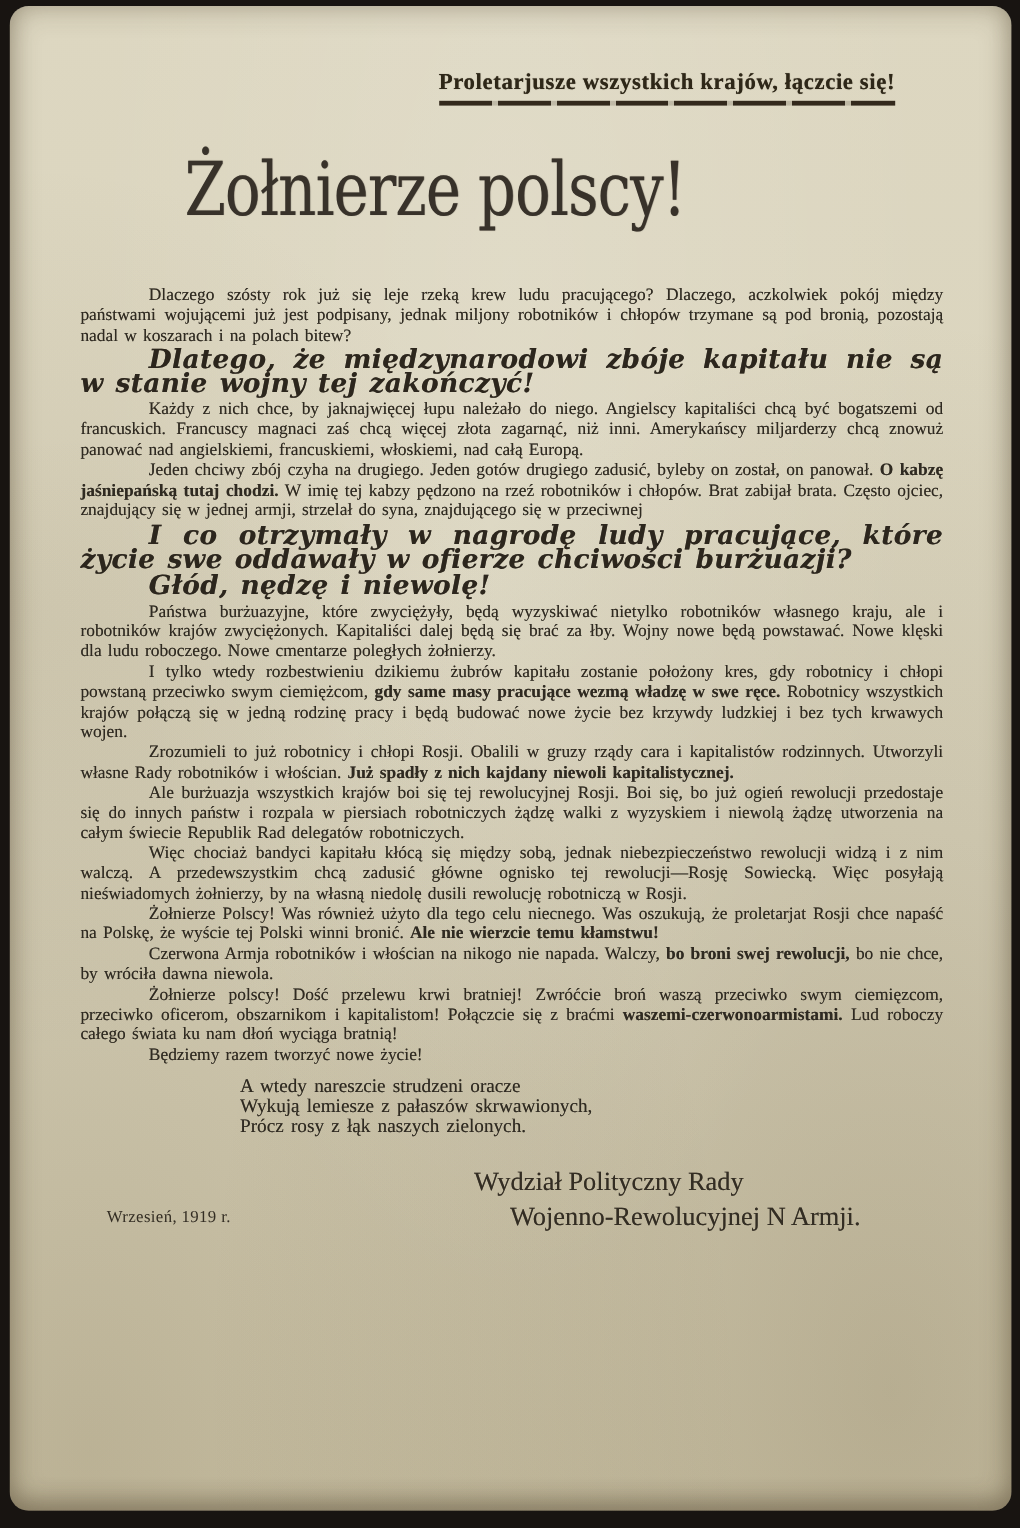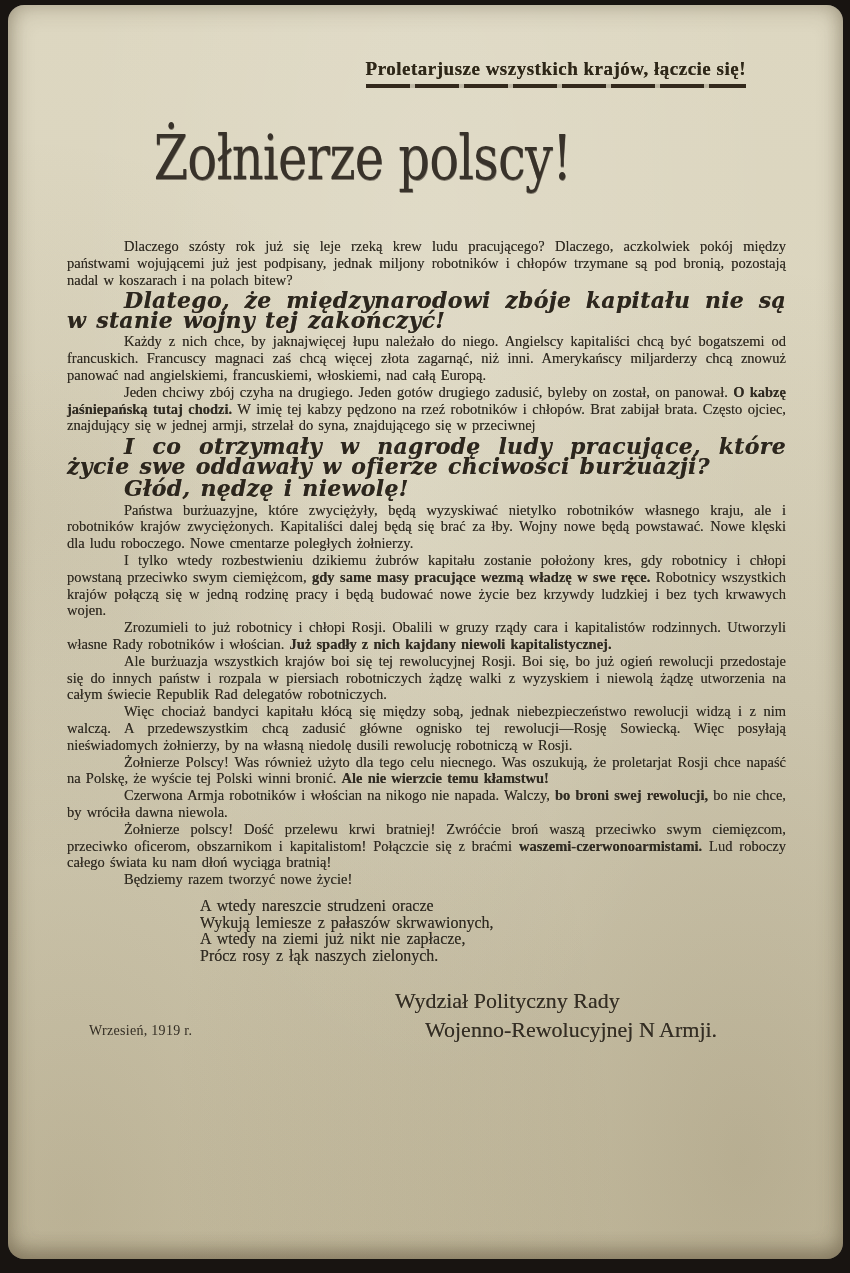--- a/index.html
+++ b/index.html
@@ -111,21 +111,20 @@
         <p class="para"><span>Więc chociaż bandyci kapitału kłócą się między sobą,  jednak niebezpieczeństwo rewolucji widzą i z nim walczą. A przedewszystkim chcą zadusić główne ognisko tej rewolucji—Rosję Sowiecką.  Więc posyłają nieświadomych żołnierzy, by na własną niedolę dusili rewolucję robotniczą w Rosji.</span></p>
         <p class="para"><span>Żołnierze Polscy! Was również użyto dla tego celu niecnego.  Was oszukują,  że proletarjat Rosji chce napaść na Polskę,  że wyście tej Polski winni bronić.  </span><span class="b">Ale nie wierzcie temu kłamstwu!</span></p>
         <p class="para"><span>Czerwona Armja robotników i włościan na nikogo nie napada.  Walczy, </span><span class="b">bo broni swej rewolucji,</span><span> bo nie chce, by wróciła dawna niewola.</span></p>
         <p class="para"><span>Żołnierze polscy!  Dość przelewu krwi bratniej!  Zwróćcie broń waszą przeciwko swym ciemięzcom, przeciwko oficerom,  obszarnikom i kapitalistom!  Połączcie się z braćmi </span><span class="b">waszemi-czerwonoarmistami.</span><span> Lud roboczy całego świata ku nam dłoń wyciąga bratnią!</span></p>
         <p class="para"><span>Będziemy razem tworzyć nowe życie!</span></p>
       </div>
 
     <div class="poem" id="poem">
         <div class="poem-line">A wtedy nareszcie strudzeni oracze</div>
         <div class="poem-line">Wykują lemiesze z pałaszów skrwawionych,</div>
-        <div class="poem-line">A wtedy na ziemi już nikt nie zapłacze,</div>
         <div class="poem-line">Prócz rosy z łąk naszych zielonych.</div>
       </div>
 
     <div class="sig-row">
       <div class="date">Wrzesień, 1919 r.</div>
       <div class="signature">
         <div class="sig-line1">Wydział Polityczny Rady</div>
         <div class="sig-line2">Wojenno-Rewolucyjnej N Armji.</div>
       </div>
     </div>

